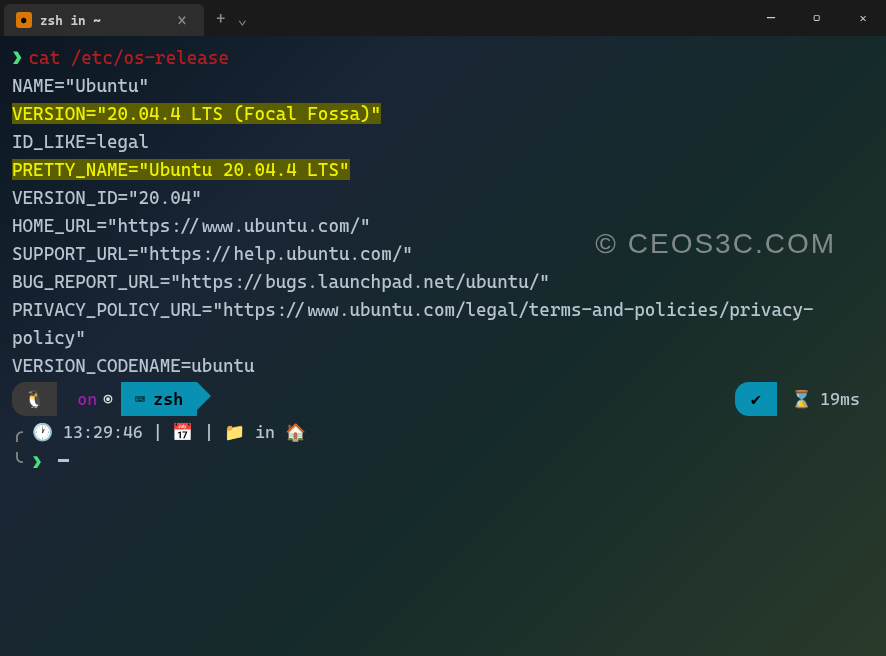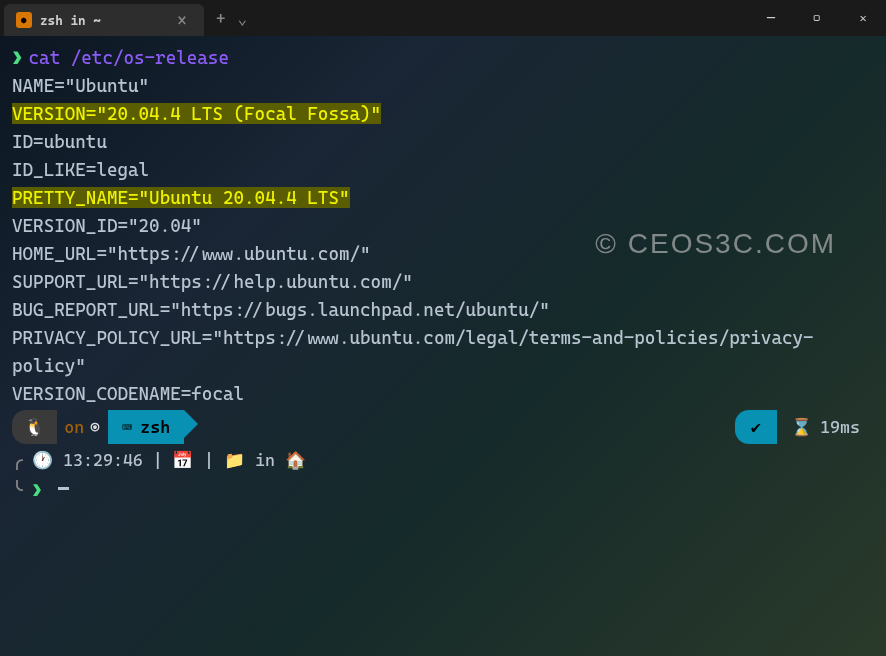--- a/index.html
+++ b/index.html
@@ -99,21 +99,21 @@
     .prompt-line {
       display: flex;
       align-items: center;
       gap: 6px;
     }
     .prompt-symbol {
       color: #4ade80;
       font-weight: bold;
     }
     .command {
-      color: #8b5cf6;
+      color: #b91c1c;
     }
     .output-line {
       color: #b8c4d0;
     }
     .highlight-yellow {
       background: #5a5e00;
       color: #eef200;
       display: inline;
     }
     .status-line {
@@ -126,22 +126,22 @@
     .seg-tux {
       background: #3a3a3a;
       color: #ddd;
       padding: 3px 12px;
       border-radius: 14px 0 0 14px;
       display: flex;
       align-items: center;
       gap: 6px;
     }
     .seg-on {
-      color: #a16207;
-      padding: 0 6px 0 7px;
+      color: #a21caf;
+      padding: 0 6px 0 20px;
     }
     .seg-circle {
       color: #ddd;
       padding: 0 8px 0 0;
     }
     .seg-zsh {
       background: #0891b2;
       color: #000;
       padding: 3px 14px;
       position: relative;
@@ -232,29 +232,28 @@
 </div>
 
 <div class="terminal">
   <div class="prompt-line">
     <span class="prompt-symbol">❯</span>
     <span class="command">cat /etc/os-release</span>
   </div>
   <div id="output">
       <div class="output-line">NAME="Ubuntu"</div>
       <div class="output-line"><span class="highlight-yellow">VERSION="20.04.4 LTS (Focal Fossa)"</span></div>
-      <div class="output-line">ID=ubuntu</div>
       <div class="output-line">ID_LIKE=legal</div>
       <div class="output-line"><span class="highlight-yellow">PRETTY_NAME="Ubuntu 20.04.4 LTS"</span></div>
       <div class="output-line">VERSION_ID="20.04"</div>
       <div class="output-line">HOME_URL="https://www.ubuntu.com/"</div>
       <div class="output-line">SUPPORT_URL="https://help.ubuntu.com/"</div>
       <div class="output-line">BUG_REPORT_URL="https://bugs.launchpad.net/ubuntu/"</div>
       <div class="output-line">PRIVACY_POLICY_URL="https://www.ubuntu.com/legal/terms-and-policies/privacy-policy"</div>
-      <div class="output-line">VERSION_CODENAME=focal</div>
+      <div class="output-line">VERSION_CODENAME=ubuntu</div>
     </div>
 
   <div class="status-line">
     <span class="seg-tux">
       <span>🐧</span>
     </span>
     <span class="seg-on">on</span>
     <span class="seg-circle">◉</span>
     <span class="seg-zsh">
       <span>⌨</span>

